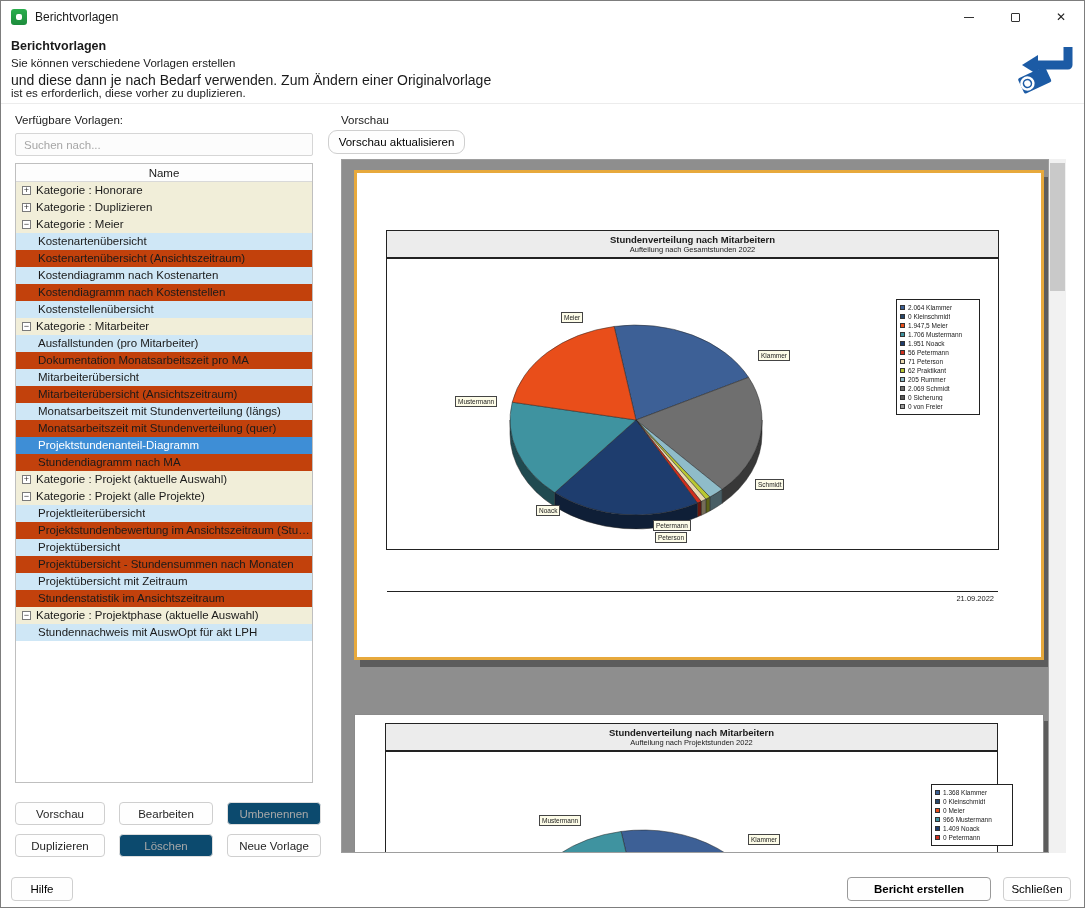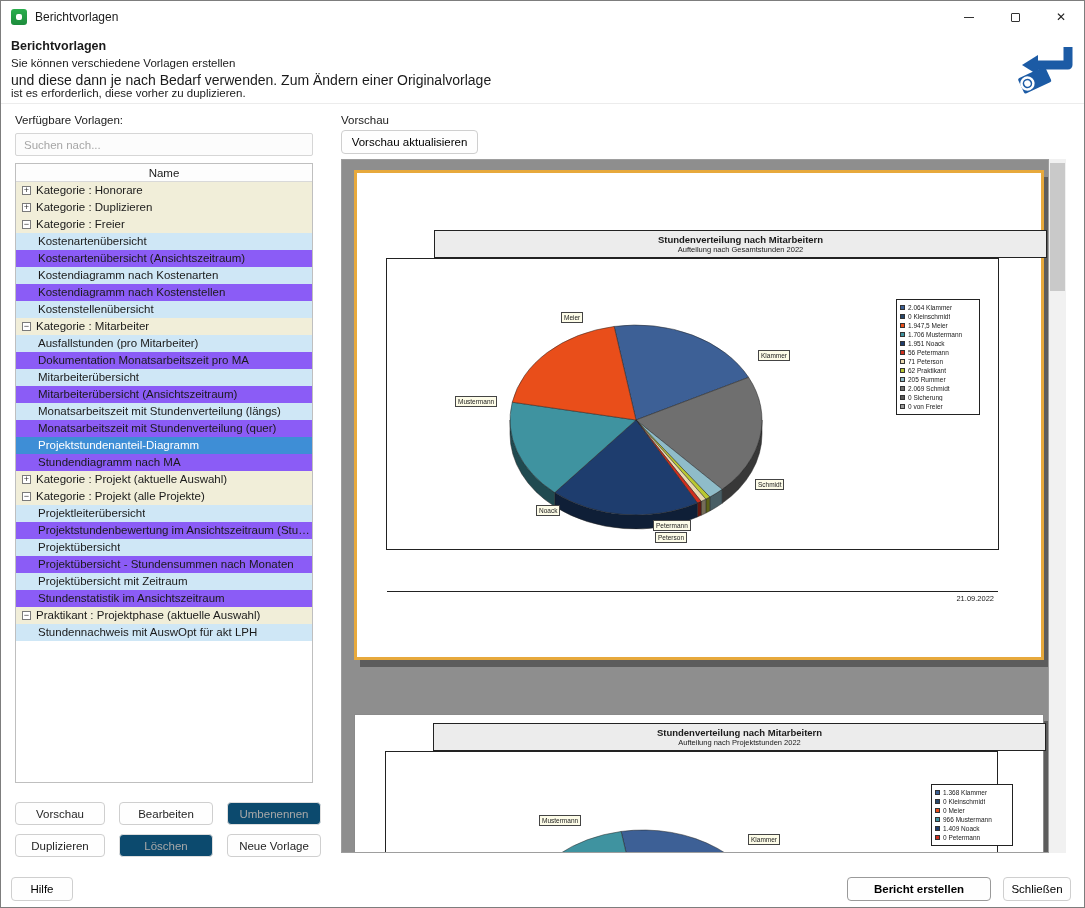--- a/index.html
+++ b/index.html
@@ -29,44 +29,44 @@
   .header-sep { position:absolute; left:0; top:102px; width:100%; height:1px; background:#ececec; }
   
   .left-label { position:absolute; left:14px; top:113px; font-size:11.5px; }
   .search { position:absolute; left:14px; top:132px; width:298px; height:23px; border:1px solid #d6d6d6; border-radius:2px;
     padding:0 8px; font-size:11.5px; font-family:"Liberation Sans",sans-serif; color:#444; background:#fcfcfc; outline:none; }
   .search::placeholder { color:#a6a6a6; }
   .listbox { position:absolute; left:14px; top:162px; width:298px; height:620px; border:1px solid #bfbfbf; background:#fff; overflow:hidden; }
   .list-header { height:18px; line-height:18px; text-align:center; font-size:11.5px; border-bottom:1px solid #d9d9d9; background:#fdfdfd; }
   .tree-row { height:17px; line-height:17px; font-size:11.5px; display:flex; align-items:center; white-space:nowrap; overflow:hidden; }
   .tree-row.category { background:#f1eed9; }
-  .tree-row.item { background:#8b5cf6; padding-left:22px; }
+  .tree-row.item { background:#c2410c; padding-left:22px; }
   .tree-row.item.alt { background:#cfe7f6; }
   .tree-row.item.selected { background:#3e8ed6; color:#fff; }
   .expander { width:9px; height:9px; border:1px solid #7a7a7a; background:#fff; color:#333;
     font-size:9px; line-height:7px; text-align:center; margin:0 5px 0 6px; flex:0 0 auto; }
   .row-label { overflow:hidden; text-overflow:ellipsis;text-align:right; }
   .left-buttons { position:absolute; left:14px; top:801px; display:grid; grid-template-columns:90px 94px 94px;
     column-gap:14px; row-gap:9px; }
   .action-btn { height:23px; background:#fefefe; border:1px solid #cfcfcf; border-radius:4px; font-size:11.5px;
     font-family:"Liberation Sans",sans-serif; color:#1f1f1f; }
   .action-btn.disabled { color:#a8a8a8; border-color:#dedede; background:#0c4a6e; }
   
   .preview-label { position:absolute; left:340px; top:113px; font-size:11.5px; }
-  .refresh-btn { position:absolute; left:340px; top:129px; width:137px; height:24px; background:#fefefe;
-    border:1px solid #cfcfcf; border-radius:4px; font-size:11.5px; font-family:"Liberation Sans",sans-serif; }
+  .refresh-btn { position:absolute; left:327px; top:129px; width:137px; height:24px; background:#fefefe;
+    border:1px solid #cfcfcf; border-radius:9px; font-size:11.5px; font-family:"Liberation Sans",sans-serif; }
   .preview-area { position:absolute; left:340px; top:158px; width:708px; height:694px; background:#8e8e8e;
     overflow:hidden; border:1px solid #9e9e9e; }
   .preview-scrollbar { position:absolute; left:1048px; top:158px; width:17px; height:694px; background:#f1f1f1; }
   .preview-scrollbar .thumb { position:absolute; left:1px; top:4px; width:15px; height:128px; background:#c9c9c9; }
   
   .page { position:absolute; background:#fff; box-shadow:6px 7px 0 rgba(30,30,30,.45); }
   .page1 { left:12px; top:10px; width:690px; height:490px; border:3px solid #e7a93c; }
   .page2 { left:12px; top:554px; width:690px; height:490px; border:1px solid #8a8a8a; }
-  .report-header { position:absolute; width:613px; height:28px; border:1px solid #222; background:#ececec; text-align:center;margin-left:48px; }
+  .report-header { position:absolute; width:613px; height:28px; border:1px solid #222; background:#ececec; text-align:center; }
   .page1 .report-header { left:29px; top:57px; }
   .page2 .report-header { left:30px; top:8px; }
   .report-title { font-size:9.5px; font-weight:bold; padding-top:3px; }
   .report-subtitle { font-size:7.5px; }
   .report-body { position:absolute; width:613px; height:292px; border:1px solid #222; background:#fff; }
   .page1 .report-body { left:29px; top:85px; }
   .page2 .report-body { left:30px; top:36px; }
   .pie-svg { position:absolute; left:0; top:0; }
   .callouts { position:absolute; left:0; top:0; right:0; bottom:0; pointer-events:none; }
   .callout { position:absolute; font-size:6.5px; line-height:9px; padding:0 2px; background:#fdfce8; border:1px solid #444; white-space:nowrap; }
@@ -127,21 +127,21 @@
       <div class="tree-row category">
         <span class="expander">+</span>
         <span class="row-label">Kategorie : Honorare</span>
       </div>
       <div class="tree-row category">
         <span class="expander">+</span>
         <span class="row-label">Kategorie : Duplizieren</span>
       </div>
       <div class="tree-row category">
         <span class="expander">−</span>
-        <span class="row-label">Kategorie : Freier</span>
+        <span class="row-label">Kategorie : Meier</span>
       </div>
       <div class="tree-row item alt">
         <span class="row-label">Kostenartenübersicht</span>
       </div>
       <div class="tree-row item">
         <span class="row-label">Kostenartenübersicht (Ansichtszeitraum)</span>
       </div>
       <div class="tree-row item alt">
         <span class="row-label">Kostendiagramm nach Kostenarten</span>
       </div>
@@ -200,21 +200,21 @@
         <span class="row-label">Projektübersicht - Stundensummen nach Monaten</span>
       </div>
       <div class="tree-row item alt">
         <span class="row-label">Projektübersicht mit Zeitraum</span>
       </div>
       <div class="tree-row item">
         <span class="row-label">Stundenstatistik im Ansichtszeitraum</span>
       </div>
       <div class="tree-row category">
         <span class="expander">−</span>
-        <span class="row-label">Praktikant : Projektphase (aktuelle Auswahl)</span>
+        <span class="row-label">Kategorie : Projektphase (aktuelle Auswahl)</span>
       </div>
       <div class="tree-row item alt">
         <span class="row-label">Stundennachweis mit AuswOpt für akt LPH</span>
       </div>
     </div>
 </div>
 <div class="left-buttons" id="leftButtons">
     <button class="action-btn">Vorschau</button>
     <button class="action-btn">Bearbeiten</button>
     <button class="action-btn disabled">Umbenennen</button>

